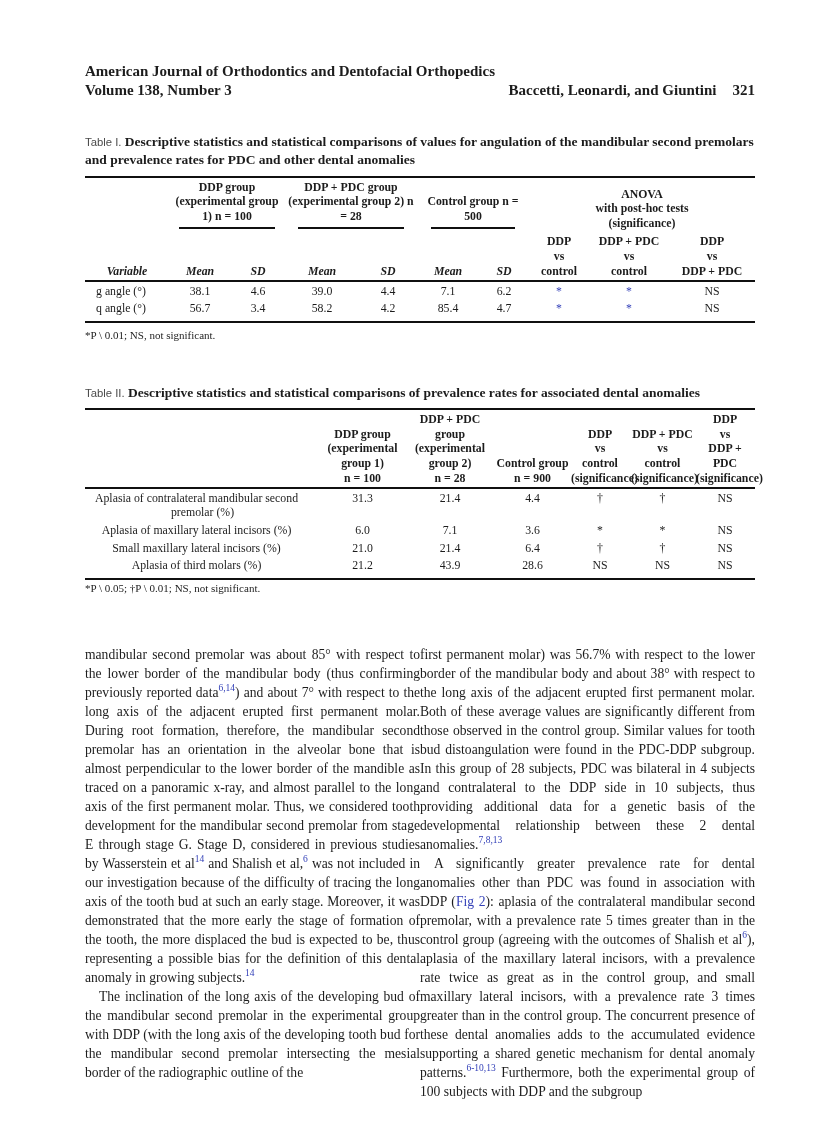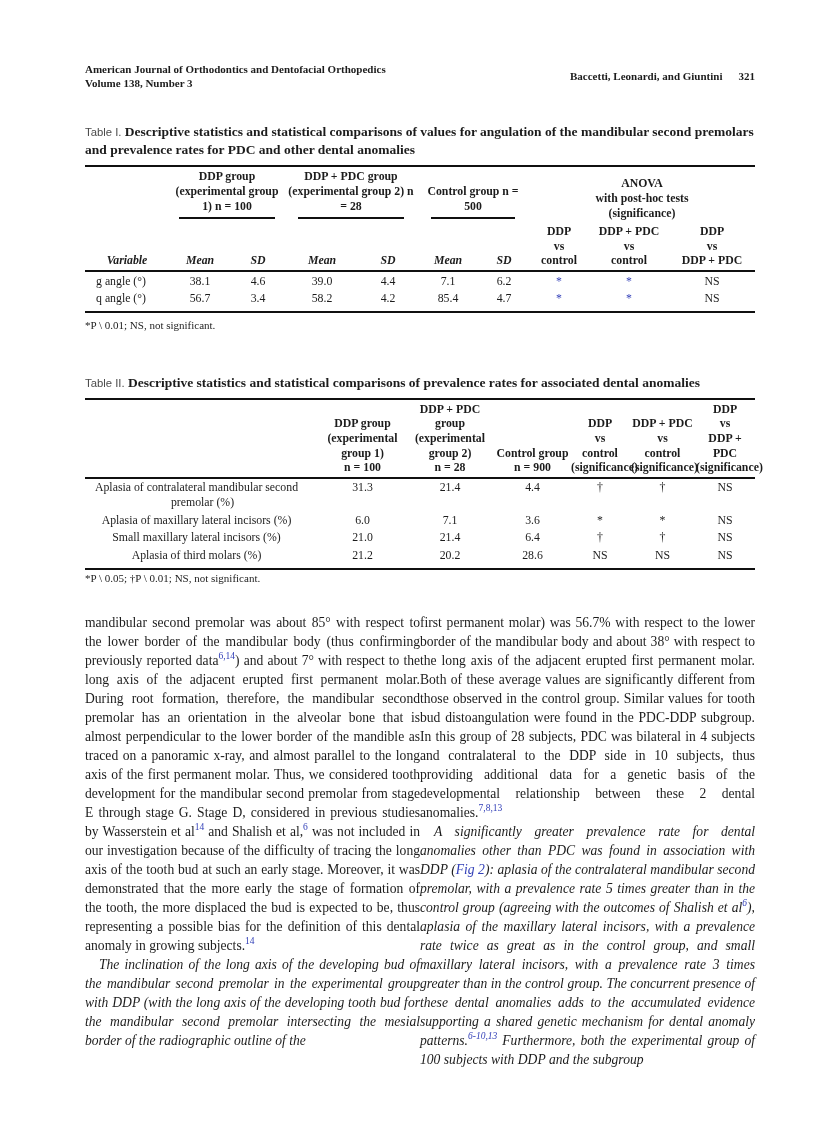--- a/index.html
+++ b/index.html
@@ -2,22 +2,22 @@
 <html lang="en"><head>
 <meta charset="utf-8">
 <style>
   html,body{margin:0;padding:0;background:#ffffff;}
   .page{
     width:838px;height:1122px;background:#fff;box-sizing:border-box;
     padding:62px 83px 0 85px;overflow:hidden;
     font-family:"Liberation Serif",serif;color:#1c1c1c;position:relative;
   }
   
-  .rhead{display:flex;justify-content:space-between;align-items:center;
-    font-weight:bold;font-size:11px;line-height:1.28;}
+  .rhead{display:flex;justify-content:space-between;align-items:flex-end;
+    font-weight:bold;font-size:15px;line-height:1.28;}
   .rhead .pgnum{margin-left:16px;}
   
   .caption{margin:33px 0 0 0;font-size:13.5px;line-height:1.34;}
   .caption.cap2{margin-top:40px;}
   .tlabel{font-family:Liberation Sans, sans-serif;font-size:11.3px;color:#4a4a4a;}
   .tcap{font-weight:bold;}
   
   table.stats{width:100%;border-collapse:collapse;table-layout:fixed;
     font-size:11.8px;line-height:1.24;margin-top:6px;
     border-top:2.5px solid #101010;border-bottom:2.5px solid #101010;}
@@ -29,24 +29,24 @@
   th.varhead{text-align:left;font-weight:normal;font-style:italic;}
   th.msd{font-weight:normal;font-style:italic;}
   .grp-rule{height:0;border-bottom:2px solid #101010;margin:4px auto 1px auto;}
   .gr1{width:96px}.gr2{width:106px}.gr3{width:84px}
   td.var-cell{text-align:left;padding-left:12px;text-indent:-12px;}
   tbody tr:first-child td{}
   tbody tr:last-child td{padding-bottom:5px;}
   .mark-accent{color:#3340b8;}
   .footnote{font-size:11px;line-height:1.45;margin:5px 0 0 0;}
   
-  .bodycols{display:flex;margin-top:26px;}
+  .bodycols{display:flex;margin-top:48px;}
   .col{flex:1 1 0;text-align:justify;font-size:13.6px;line-height:19px;hyphens:auto;}
   .col p{margin:0;}
-  .col p.ind{text-indent:14px;font-style:italic;}
+  .col p.ind{text-indent:14px;}
   sup.cite{color:#3340b8;font-size:9.5px;line-height:0;vertical-align:super;}
   .figlink{color:#3340b8;}
 </style>
 </head>
 <body>
 
 <div class="page">
 
   <header class="rhead">
     <div>
@@ -210,21 +210,21 @@
           <td>21.0</td>
           <td>21.4</td>
           <td>6.4</td>
           <td>†</td>
           <td>†</td>
           <td>NS</td>
         </tr>
         <tr>
           <td class="var-cell">Aplasia of third molars (%)</td>
           <td>21.2</td>
-          <td>20.2</td>
+          <td>43.9</td>
           <td>28.6</td>
           <td>NS</td>
           <td>NS</td>
           <td>NS</td>
         </tr>
       </tbody>
   </table>
   <p class="footnote" style="margin-top:1px">*P \ 0.05; †P \ 0.01; NS, not significant.</p>
 
   <div class="bodycols">

